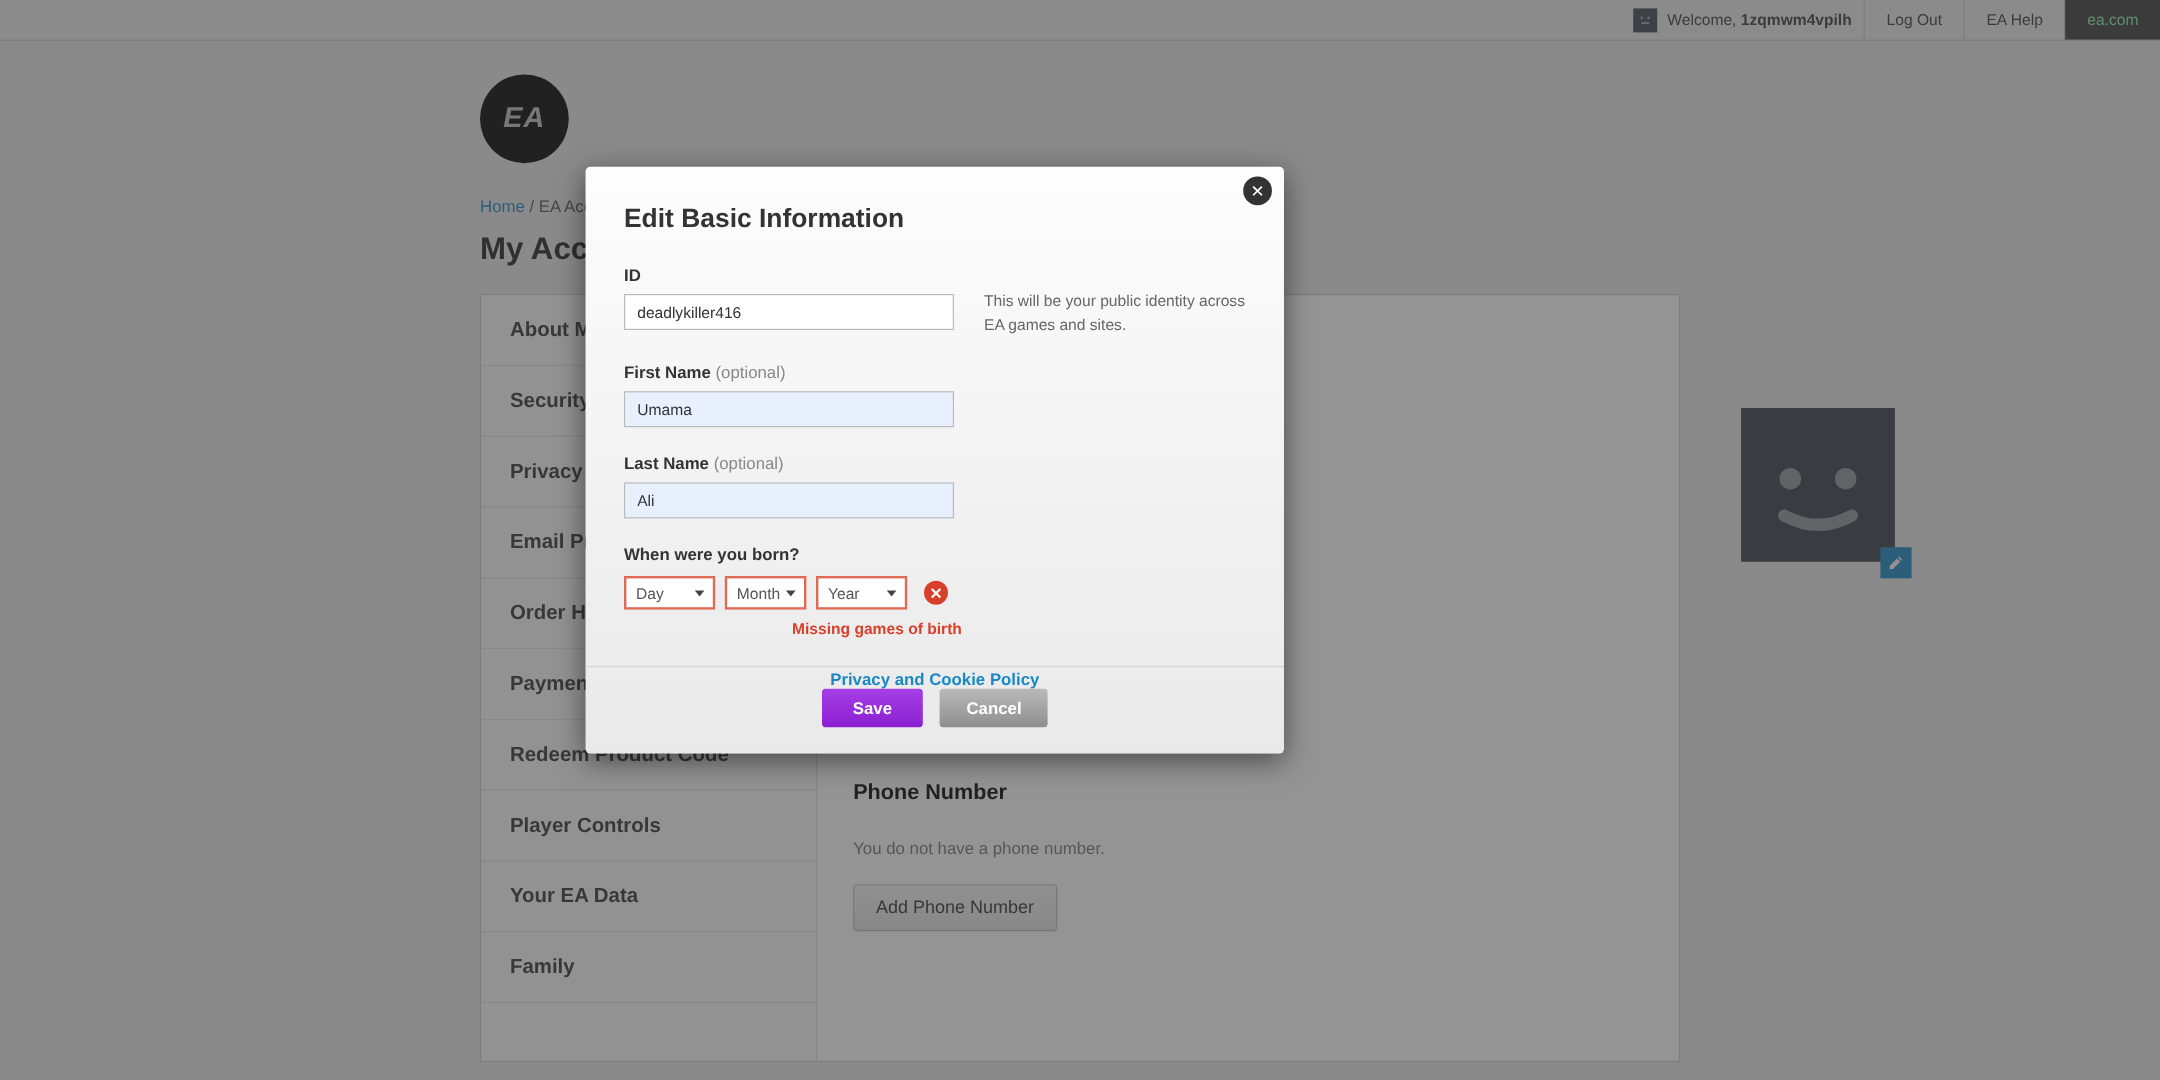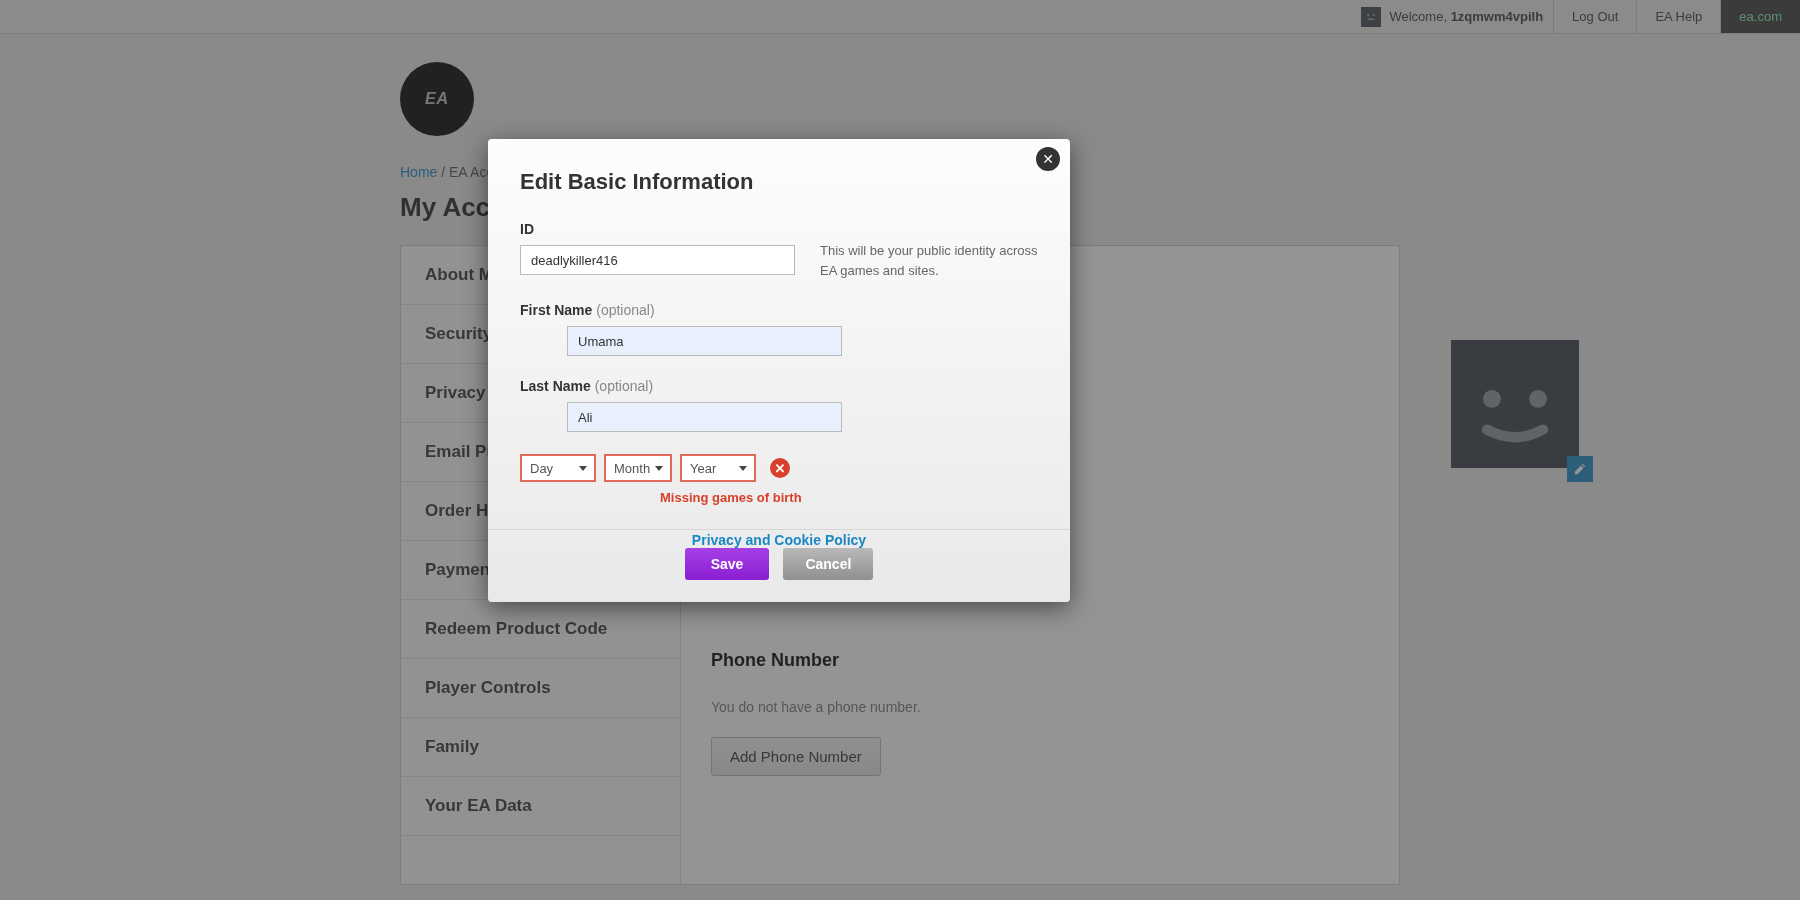--- a/index.html
+++ b/index.html
@@ -44,21 +44,21 @@
 
   
   .page {
     width: 1000px;
     margin: 0 auto;
     padding-top: 28px;
   }
   .logo {
     width: 74px; height:74px; border-radius:50%; background:#000;
     display:flex; align-items:center; justify-content:center;
-    color:#bfbfbf; font-weight:bold; font-size:16px; letter-spacing:1px;
+    color:#bfbfbf; font-weight:bold; font-size:24px; letter-spacing:1px;
     font-style: italic;
   }
   .breadcrumb { margin-top: 28px; font-size:14px; color:#555; }
   .breadcrumb a { color:#1a88c4; text-decoration:none; }
   .page-title { font-size:26px; font-weight:bold; color:#222; margin-top:12px; }
 
   .content {
     display:flex; margin-top:22px; border:1px solid #ccc; background:#fff;
     min-height: 640px;
   }
@@ -113,21 +113,21 @@
   .modal h2 { font-size:22px; color:#333; font-weight:bold; }
   .modal .row { display:flex; gap: 40px; margin-top: 26px; }
   .modal .left { width: 260px; }
   .modal .right { flex:1; font-size:13px; color:#666; line-height:1.5; padding-top: 20px;}
   .modal label { font-size:14px; color:#333; font-weight:bold; display:block; }
   .modal label .opt { font-weight:normal; color:#888; }
   .modal input.txt {
     width: 275px; height:30px; margin-top:8px;
     border:1px solid #bbb; padding: 0 10px; font-size:13px; color:#333;
   }
-  .modal input.txt.autofill { background:#e8f0fe;margin-left:47px; }
+  .modal input.txt.autofill { background:#e8f0fe; }
   .modal .field { margin-top: 22px; }
   .modal .dob-row { display:flex; gap:8px; align-items:center; margin-top:10px;}
   .modal .sel {
     height:28px; border:2px solid #e06a58; background:#fff;
     font-size:13px; color:#555; padding:0 22px 0 8px;
     position:relative; display:inline-flex; align-items:center; cursor:pointer;
   }
   .sel.day{width:76px;} .sel.month{width:68px;} .sel.year{width:76px;}
   .sel::after{
     content:""; position:absolute; right:7px; top:50%; transform:translateY(-40%);
@@ -184,22 +184,22 @@
   <div class="content">
     <div class="sidebar">
       <div class="sitem">About Me</div>
       <div class="sitem">Security</div>
       <div class="sitem">Privacy Settings</div>
       <div class="sitem">Email Preferences</div>
       <div class="sitem">Order History</div>
       <div class="sitem">Payment Methods</div>
       <div class="sitem">Redeem Product Code</div>
       <div class="sitem">Player Controls</div>
+      <div class="sitem">Your EA Data</div>
       <div class="sitem">Family</div>
-      <div class="sitem">Your EA Data</div>
     </div>
 
     <div class="main">
       <div class="avatar-big-wrap">
         <div class="avatar-big">
           <svg viewBox="0 0 100 100">
             <rect width="100" height="100" fill="#373e47"></rect>
             <circle cx="32" cy="46" r="7" fill="#8c949c"></circle>
             <circle cx="68" cy="46" r="7" fill="#8c949c"></circle>
             <path d="M28 70 Q50 82 72 70" stroke="#8c949c" stroke-width="8" fill="none" stroke-linecap="round"></path>
@@ -247,20 +247,21 @@
 
   <div class="field">
     <label>
       <span>Last Name</span>
       <span class="opt">(optional)</span>
     </label>
     <input class="txt autofill" value="Ali" style="">
   </div>
 
   <div class="field">
+    <label>When were you born?</label>
     <div class="dob-row">
       <div class="sel day">Day</div>
       <div class="sel month">Month</div>
       <div class="sel year">Year</div>
       <div class="dob-err-icon">✕</div>
     </div>
     <div class="dob-error">Missing games of birth</div>
   </div>
 
   <hr>

